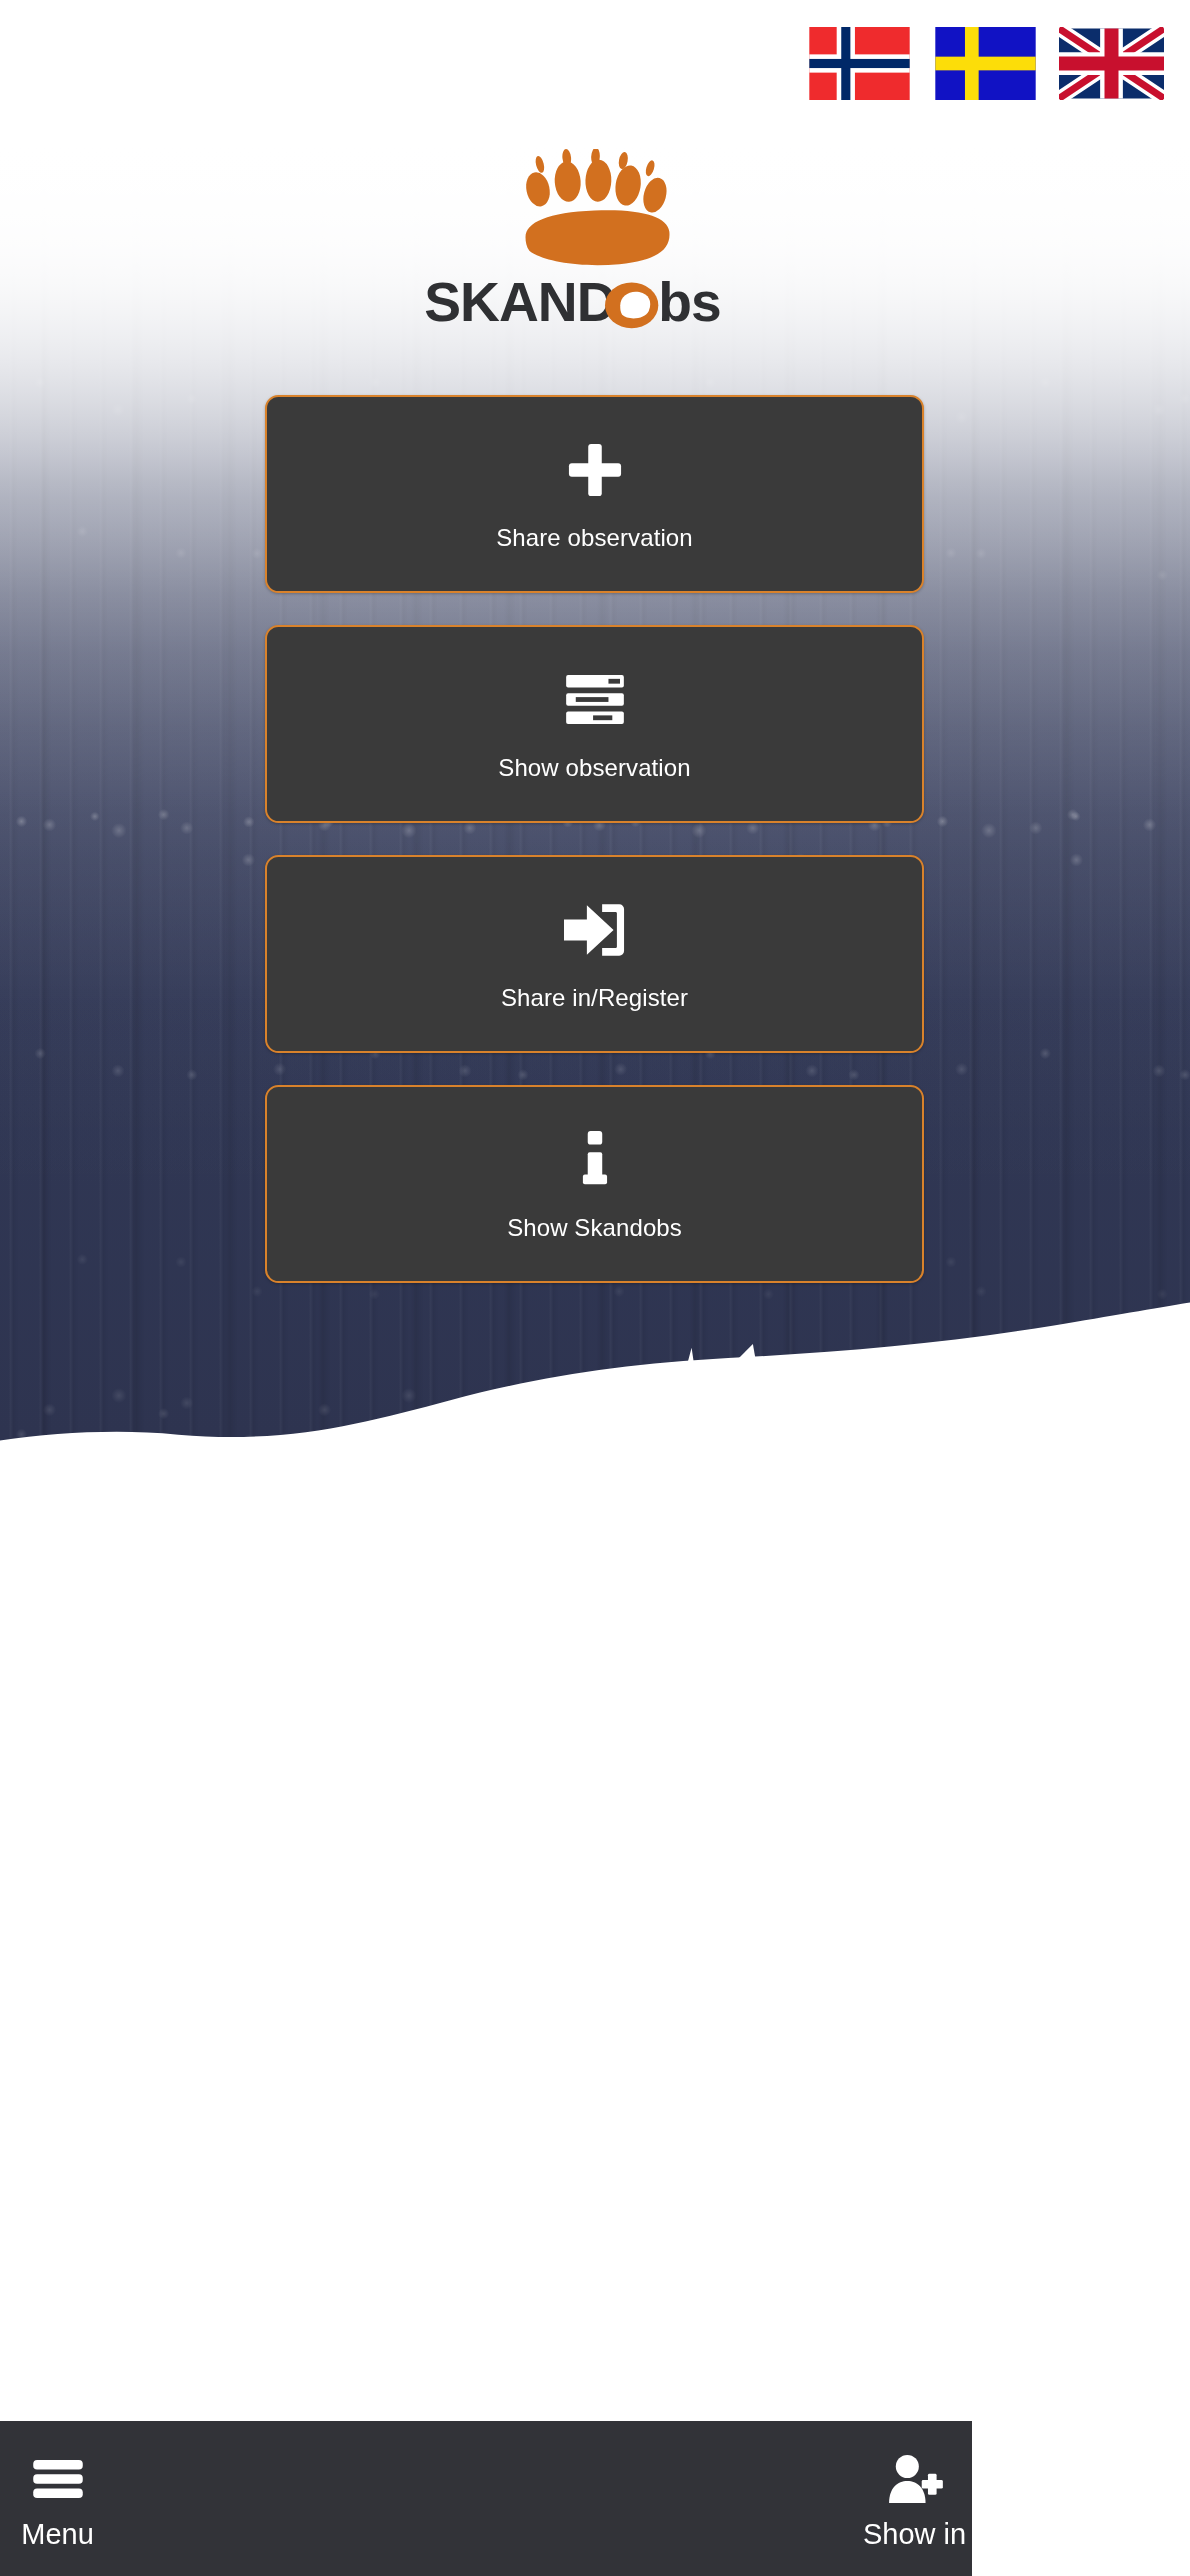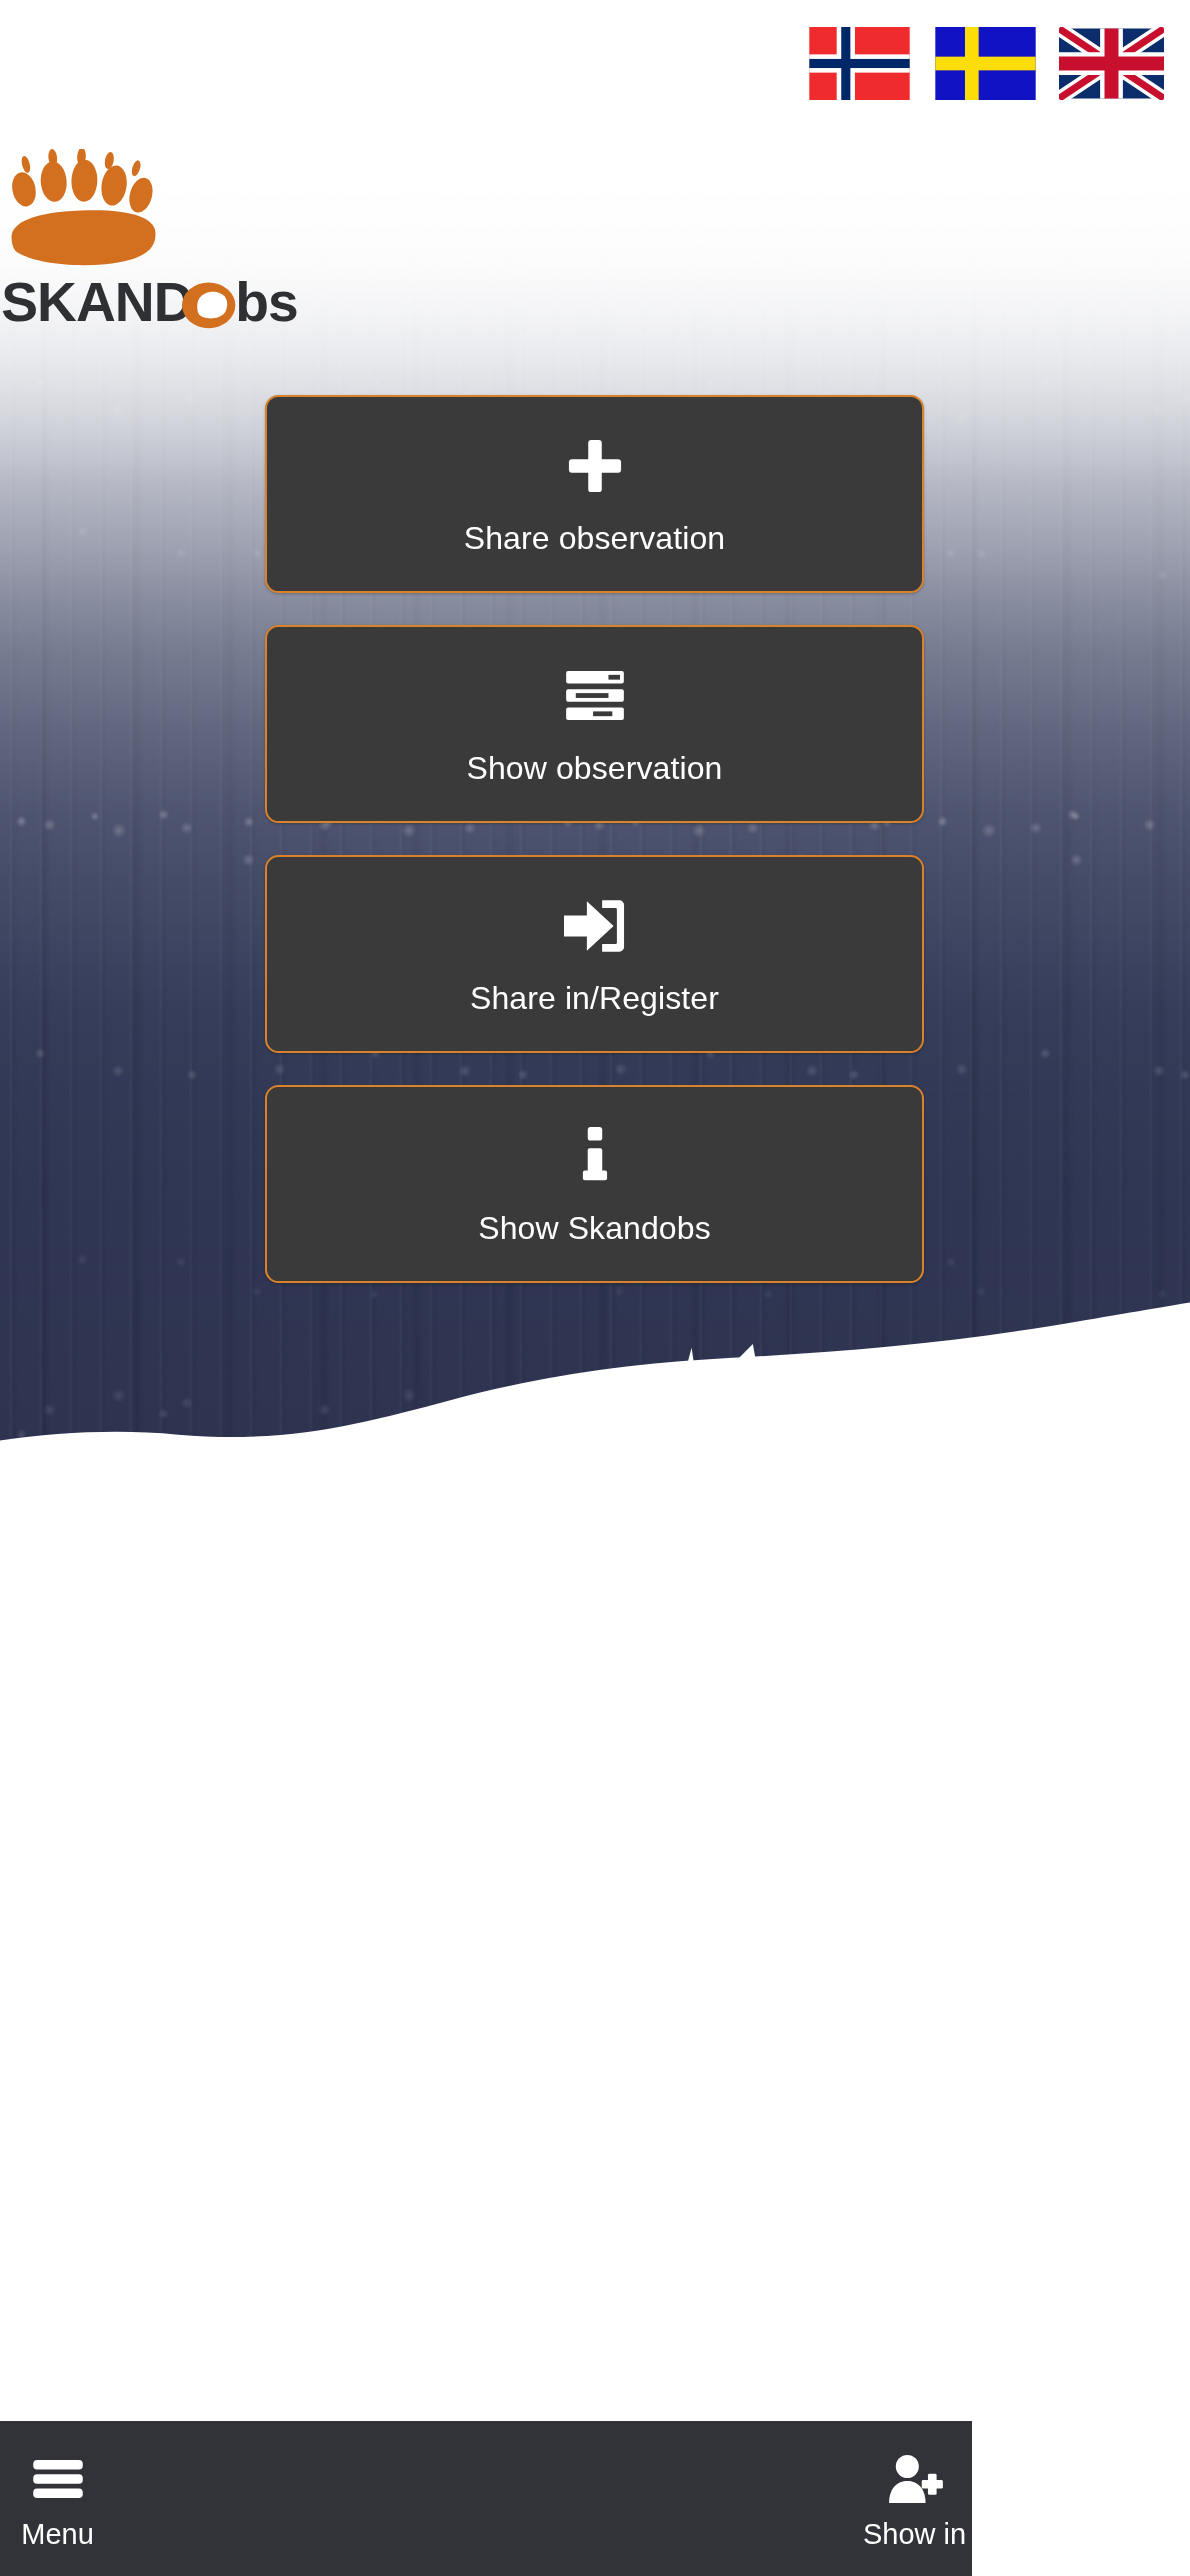--- a/index.html
+++ b/index.html
@@ -145,20 +145,21 @@
   .flag { width: 105px; height: 73px; display: block; }
 
   
   .logo-wrap {
     position: absolute;
     top: 149px;
     left: 0;
     width: 1190px;
     display: flex;
     flex-direction: column;
+    align-items: center;
     z-index: 6;
   }
   .logo-paw { width: 163px; height: 120px; display: block; }
   .logo-word { margin-top: 3.8px; width: 345px; height: 59px; display: block; }
 
   
   .cards {
     position: absolute;
     left: 265px;
     top: 395px;
@@ -184,21 +185,21 @@
   .card-icon {
     height: 63px;
     display: flex;
     align-items: center;
     justify-content: center;
     margin-bottom: 25px;
   }
   .card-icon svg { display: block; fill: #ffffff; }
   .card-label {
     color: #ffffff;
-    font-size: 32px;
+    font-size: 24px;
     line-height: 1;
     font-family: "Liberation Sans", sans-serif;
     letter-spacing: 0.1px;
     white-space: nowrap;
   }
 
   
   .bottom-nav {
     position: absolute;
     left: 0;

